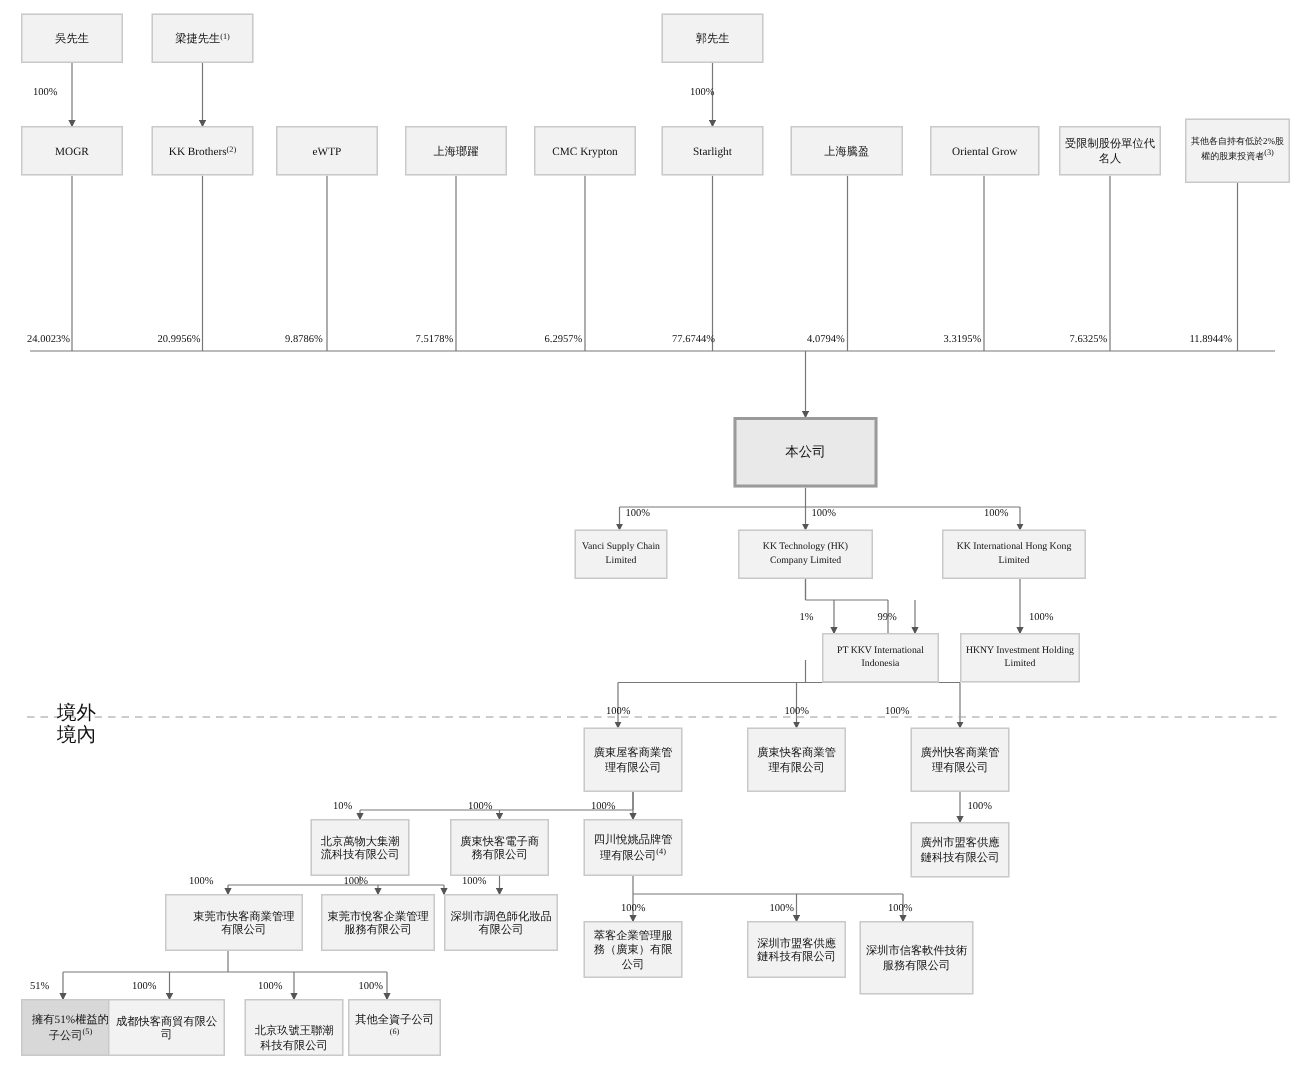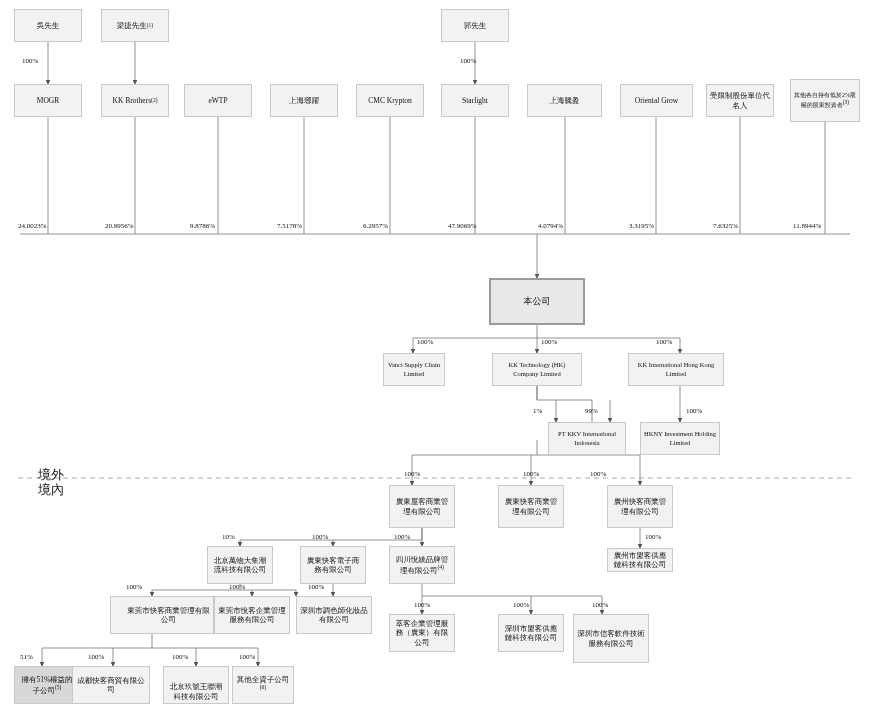--- a/index.html
+++ b/index.html
@@ -146,21 +146,21 @@
   </div>
   <div class="node" style="left:790px;top:79px;width:70px;height:43px;font-size:6px;">
     <span><span>其他各自持有低於2%股權的股東投資者</span><sup>(3)</sup></span>
   </div>
 
   <div class="pct" style="left:18px;top:222px;">24.0023%</div>
   <div class="pct" style="left:105px;top:222px;">20.9956%</div>
   <div class="pct" style="left:190px;top:222px;">9.8786%</div>
   <div class="pct" style="left:277px;top:222px;">7.5178%</div>
   <div class="pct" style="left:363px;top:222px;">6.2957%</div>
-  <div class="pct" style="left:448px;top:222px;">47.9069%</div>
+  <div class="pct" style="left:448px;top:222px;">77.6744%</div>
   <div class="pct" style="left:538px;top:222px;">4.0794%</div>
   <div class="pct" style="left:629px;top:222px;">3.3195%</div>
   <div class="pct" style="left:713px;top:222px;">7.6325%</div>
   <div class="pct" style="left:793px;top:222px;">11.8944%</div>
 
   <div class="node company" style="left:489px;top:278px;width:96px;height:47px;">
     <span>本公司</span>
   </div>
 
   <div class="node" style="left:383px;top:353px;width:62px;height:33px;font-size:6.5px;">
@@ -204,29 +204,29 @@
 
   <div class="node" style="left:207px;top:546px;width:66px;height:38px;">
     <span>北京萬物大集潮流科技有限公司</span>
   </div>
   <div class="node" style="left:300px;top:546px;width:66px;height:38px;">
     <span>廣東快客電子商務有限公司</span>
   </div>
   <div class="node" style="left:389px;top:546px;width:66px;height:38px;">
     <span><span>四川悅姚品牌管理有限公司</span><sup>(4)</sup></span>
   </div>
-  <div class="node" style="left:607px;top:548px;width:66px;height:24px;">
+  <div class="node" style="left:607px;top:548px;width:66px;height:37px;">
     <span>廣州市盟客供應鏈科技有限公司</span>
   </div>
   <div class="pct" style="left:222px;top:533px;">10%</div>
   <div class="pct" style="left:312px;top:533px;">100%</div>
   <div class="pct" style="left:394px;top:533px;">100%</div>
   <div class="pct" style="left:645px;top:533px;">100%</div>
 
-  <div class="node" style="left:110px;top:596px;width:104px;height:38px;padding-left:16px;">
+  <div class="node" style="left:110px;top:596px;width:92px;height:38px;padding-left:16px;">
     <span>東莞市快客商業管理有限公司</span>
   </div>
   <div class="node" style="left:214px;top:596px;width:76px;height:38px;">
     <span>東莞市悅客企業管理服務有限公司</span>
   </div>
   <div class="node" style="left:296px;top:596px;width:76px;height:38px;">
     <span>深圳市調色師化妝品有限公司</span>
   </div>
   <div class="pct" style="left:126px;top:583px;">100%</div>
   <div class="pct" style="left:229px;top:583px;">100%</div>

